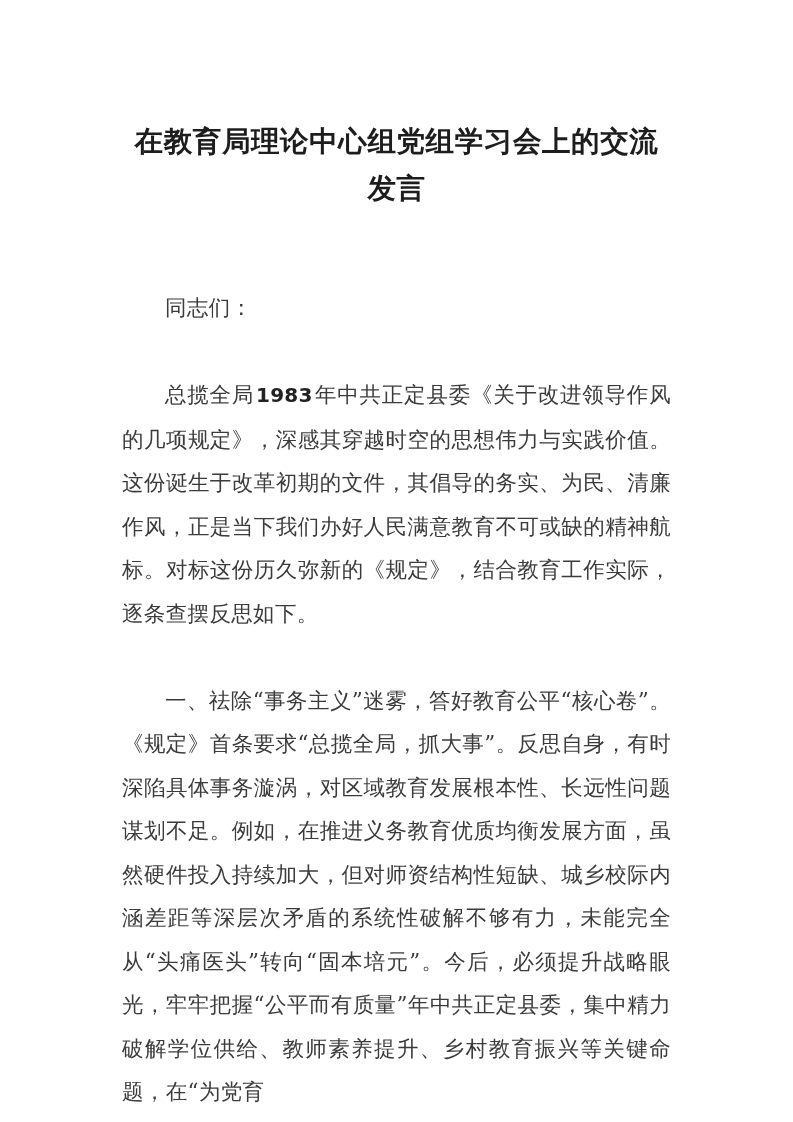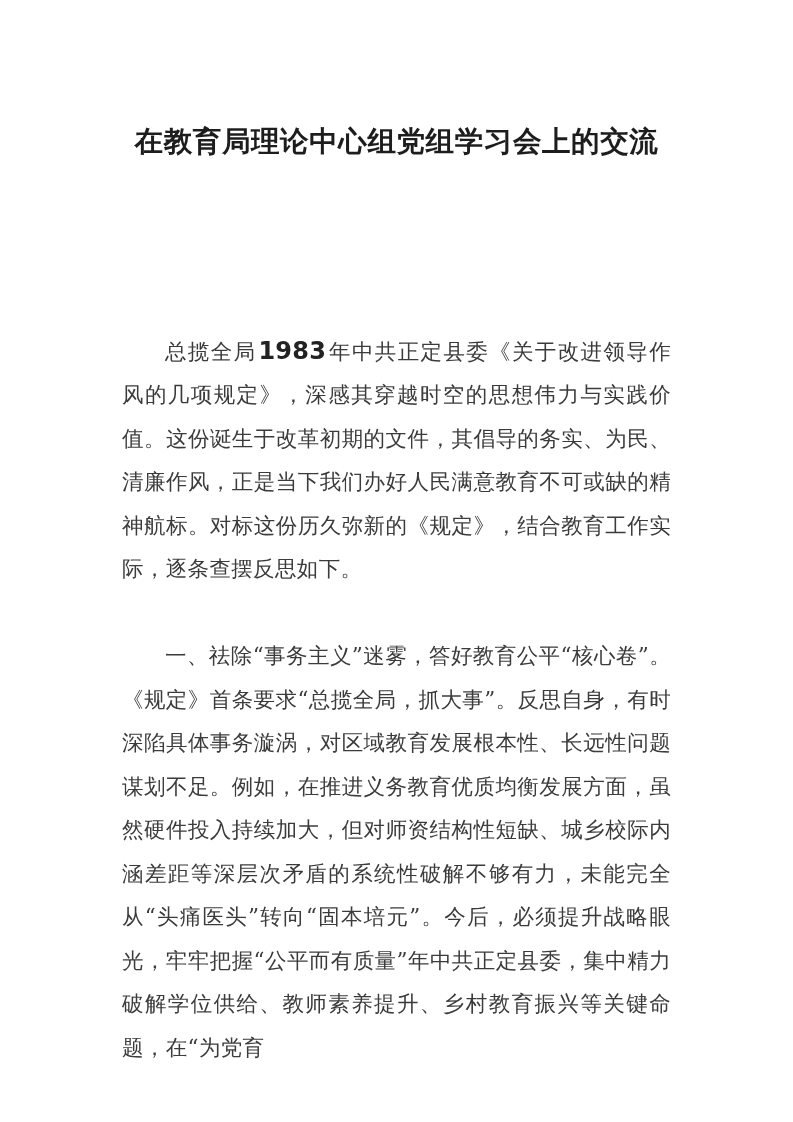--- a/index.html
+++ b/index.html
@@ -68,37 +68,39 @@
   }
 
   .spacer-line {
     height: 43.5px;
   }
 
   
   .num {
     font-family: "DejaVu Sans", "Liberation Sans", sans-serif;
     font-weight: bold;
-    font-size: 24px;
+    font-size: 20px;
     letter-spacing: 0.2px;
     padding: 0 2px;
     color: #222222;
   }
 </style>
 </head>
 <body>
 
 <div class="page">
 
   <div class="doc-title">
     <div>在教育局理论中心组党组学习会上的交流</div>
+    <div>发言</div>
   </div>
 
   <div class="body-col">
 
+    <p class="para salutation">同志们：</p>
 
     <div class="spacer-line"></div>
 
     <p class="para indented">
       <span>总揽全局</span><span class="num">1983</span><span>年中共正定县委《关于改进领导作风的几项规定》，深感其穿越时空的思想伟力与实践价值。这份诞生于改革初期的文件，其倡导的务实、为民、清廉作风，正是当下我们办好人民满意教育不可或缺的精神航标。对标这份历久弥新的《规定》，结合教育工作实际，逐条查摆反思如下。</span>
     </p>
 
     <div class="spacer-line"></div>
 
     <p class="para indented">一、祛除“事务主义”迷雾，答好教育公平“核心卷”。《规定》首条要求“总揽全局，抓大事”。反思自身，有时深陷具体事务漩涡，对区域教育发展根本性、长远性问题谋划不足。例如，在推进义务教育优质均衡发展方面，虽然硬件投入持续加大，但对师资结构性短缺、城乡校际内涵差距等深层次矛盾的系统性破解不够有力，未能完全从“头痛医头”转向“固本培元”。今后，必须提升战略眼光，牢牢把握“公平而有质量”年中共正定县委，集中精力破解学位供给、教师素养提升、乡村教育振兴等关键命题，在“为党育</p>

